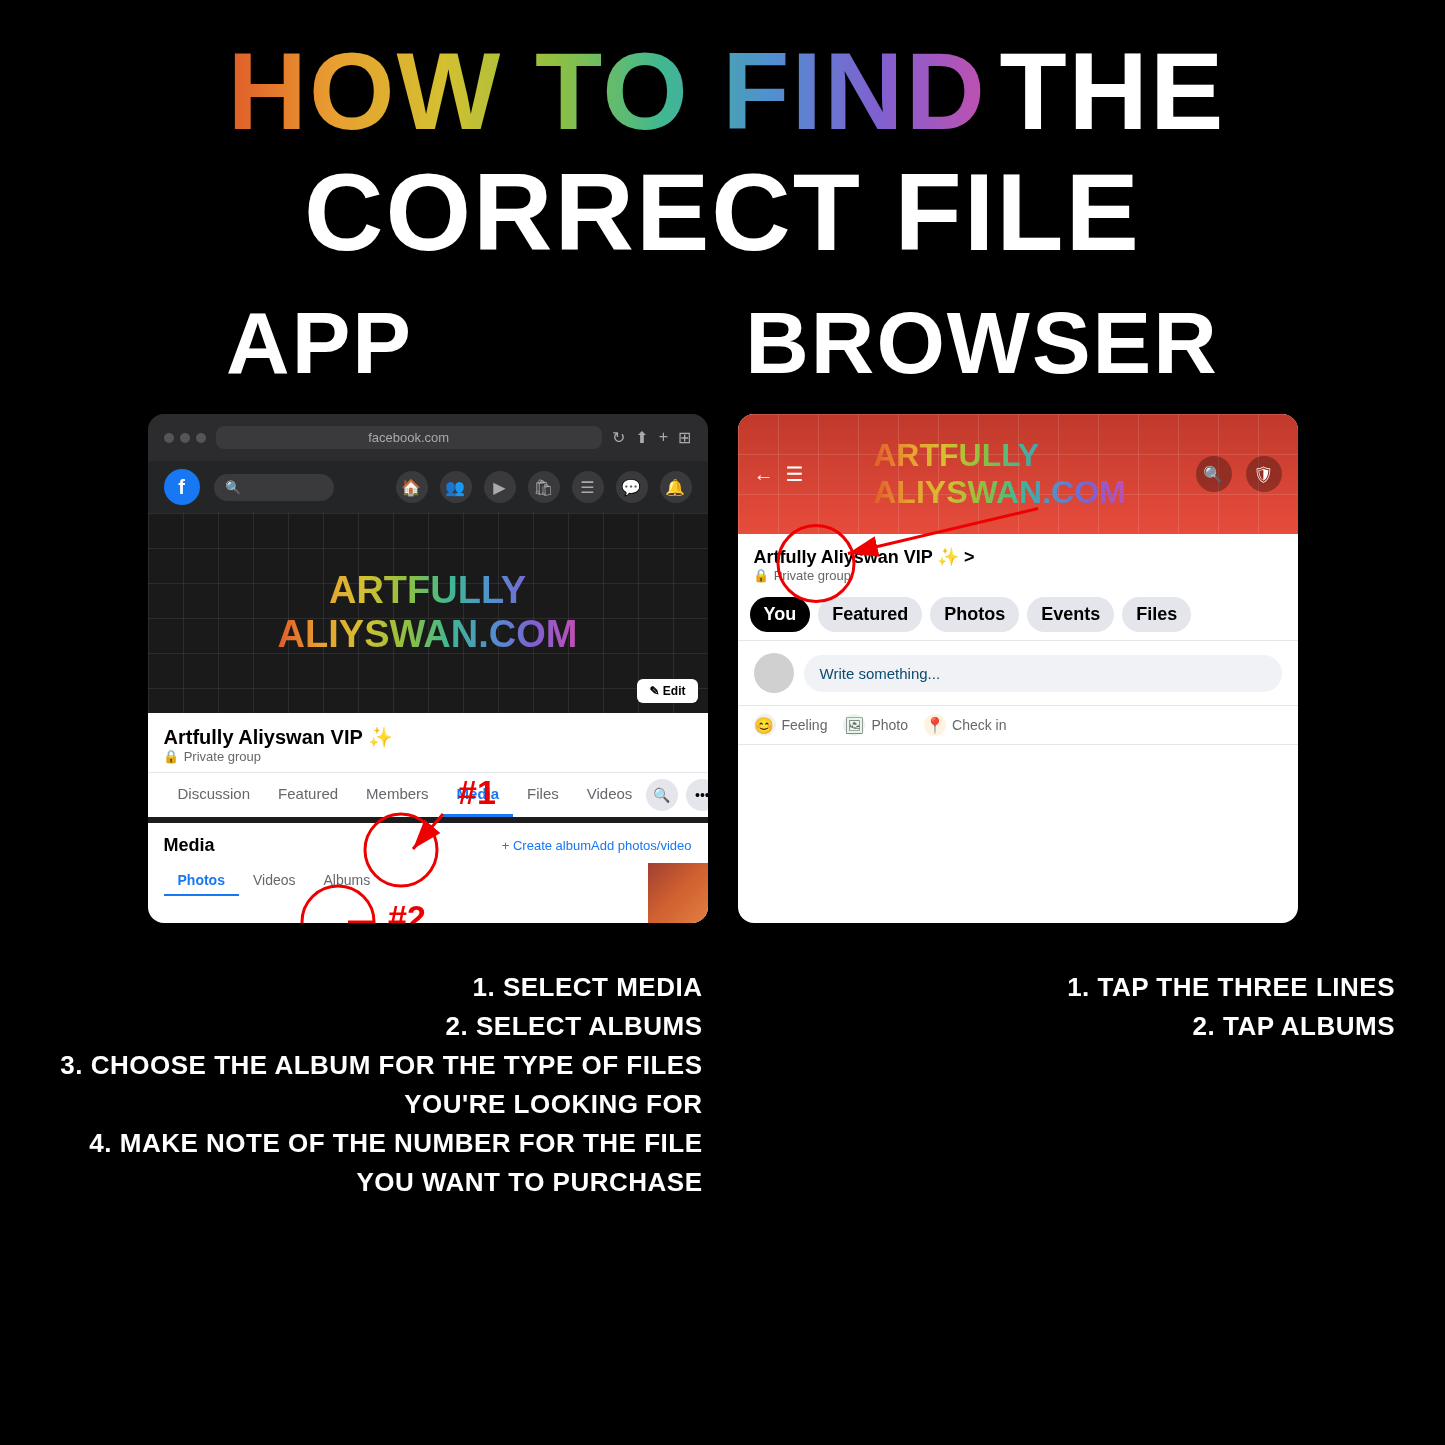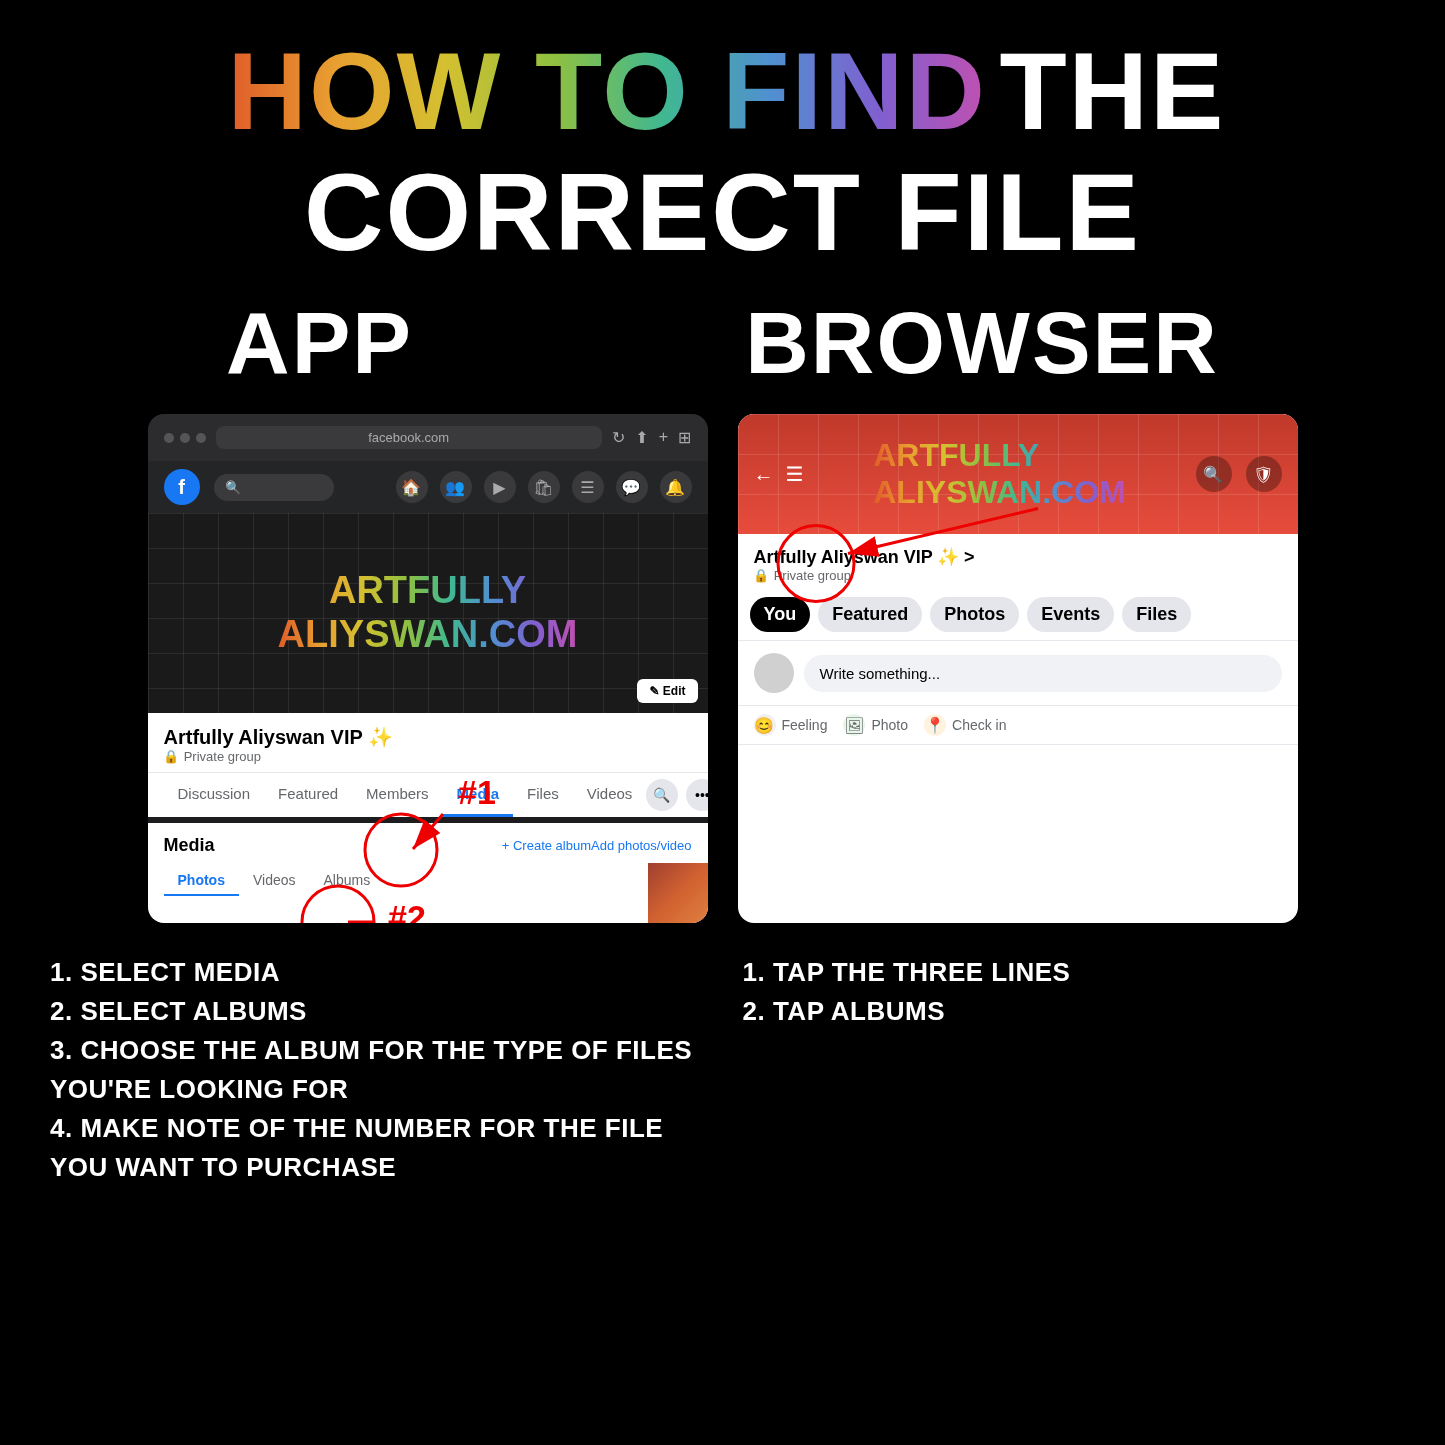--- a/index.html
+++ b/index.html
@@ -316,21 +316,21 @@
       border-bottom: 1px solid #e4e6eb;
     }
     .write-avatar {
       width: 40px; height: 40px; background: #d0d0d0; border-radius: 50%;
     }
     .write-input {
       flex: 1;
       background: #f0f2f5;
       border-radius: 20px;
       padding: 10px 16px;
-      font-size: 15px; color: #000000;
+      font-size: 15px; color: #0c4a6e;
     }
 
     
     .post-actions {
       display: flex;
       padding: 8px 16px;
       gap: 16px;
       align-items: center;
       border-bottom: 1px solid #e4e6eb;
     }
@@ -348,21 +348,22 @@
 
     
     .instructions {
       display: flex;
       justify-content: space-between;
       padding: 30px 50px 20px;
       gap: 40px;
     }
     .instruction-col {
       flex: 1;
-      text-align: left;
+      text-align: right;
+      margin-top: 15px;
     }
     .instruction-text {
       font-size: 26px;
       font-weight: 700;
       color: #fff;
       text-transform: uppercase;
       line-height: 1.5;
       letter-spacing: 0.5px;
     }
 

